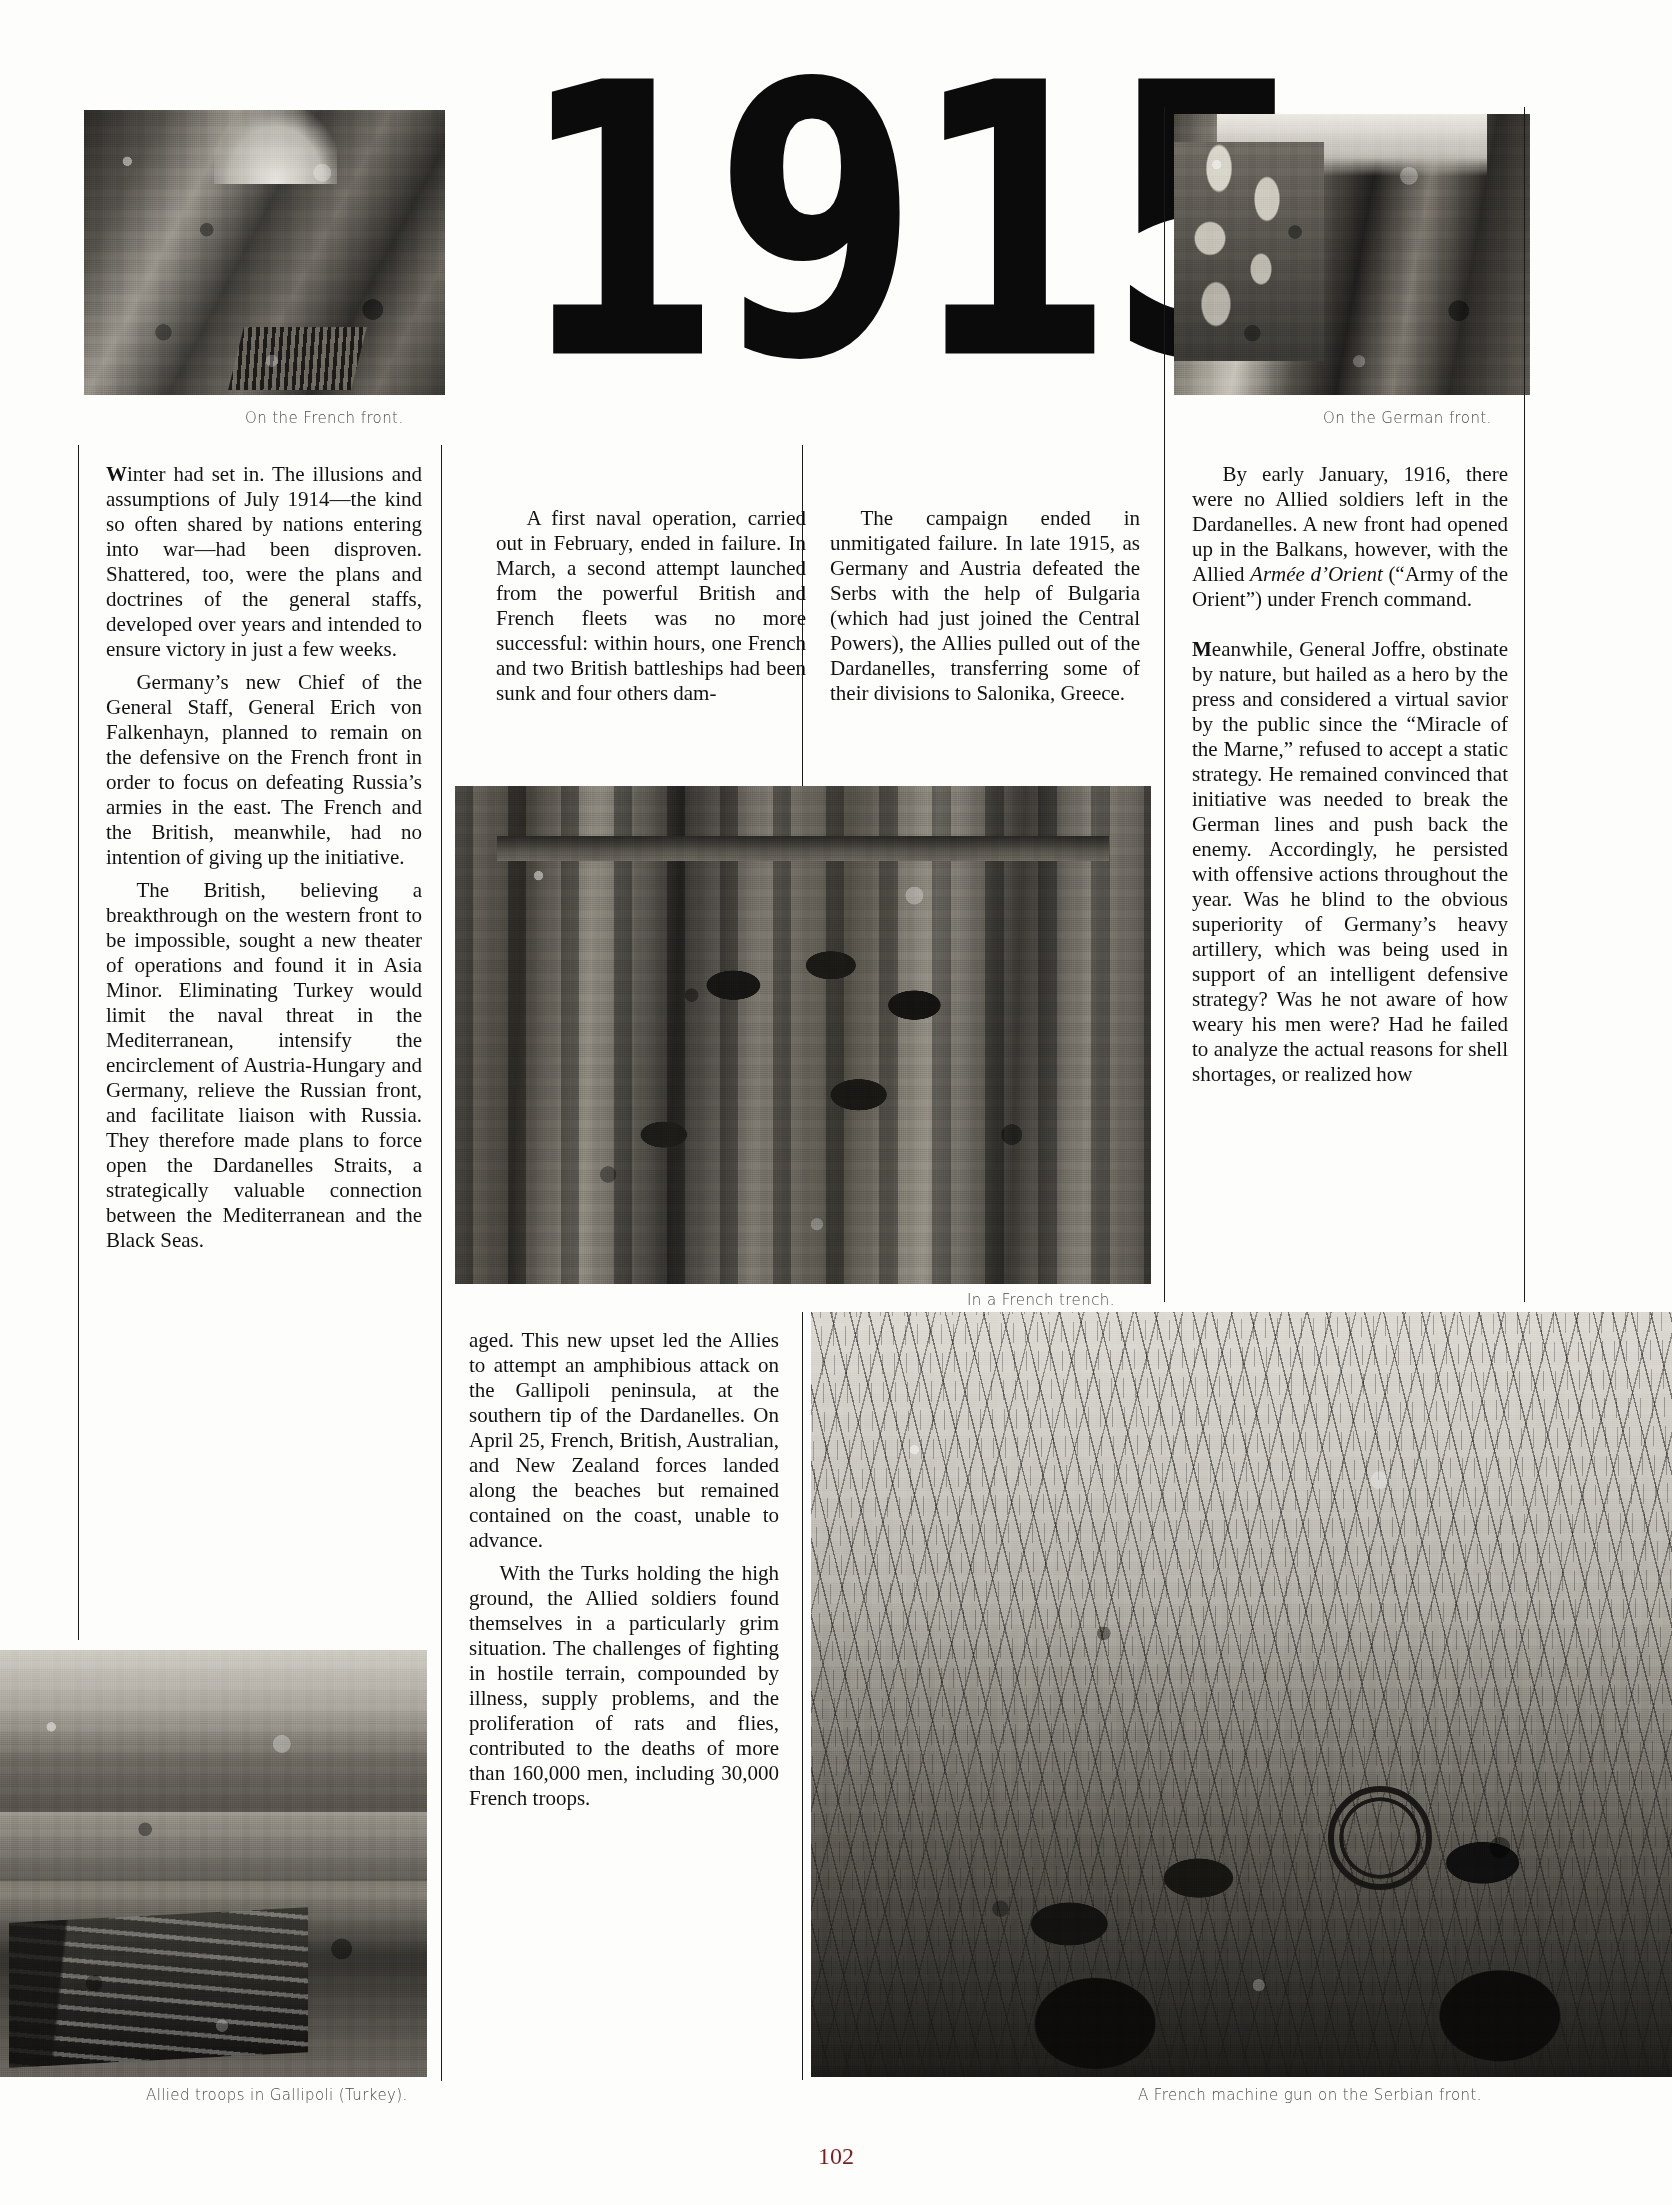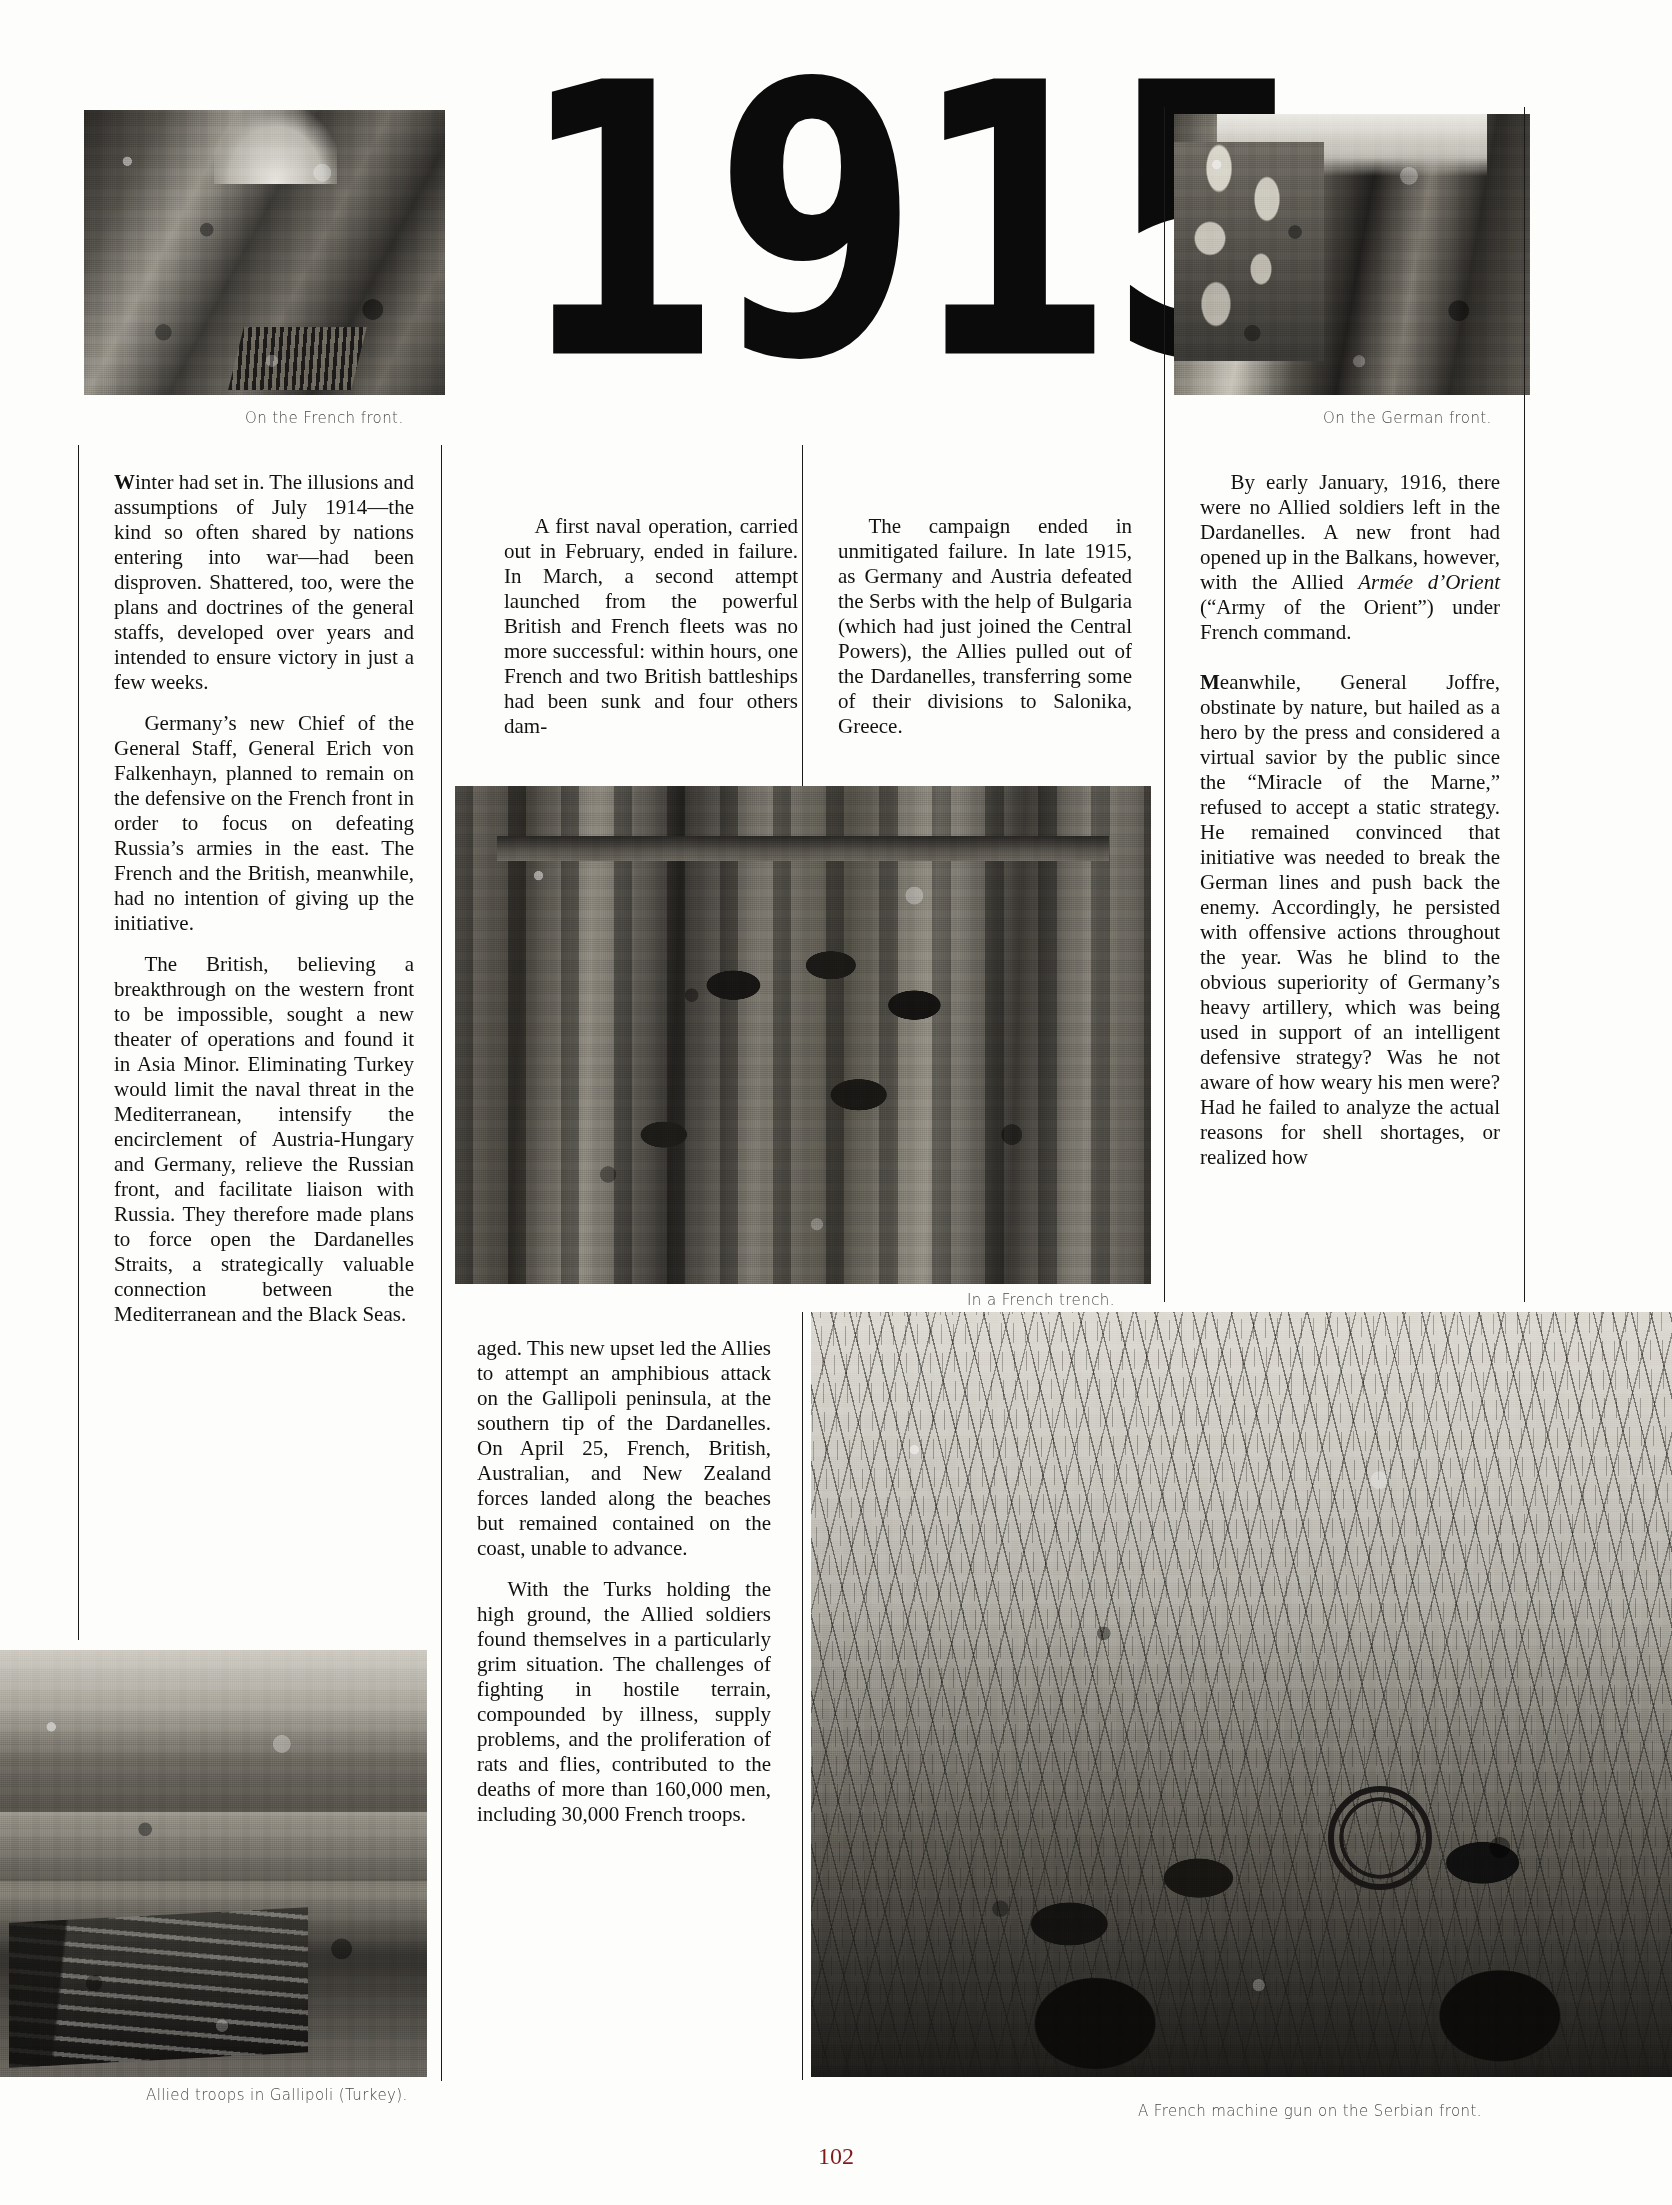--- a/index.html
+++ b/index.html
@@ -174,21 +174,21 @@
   
   .col {
     position:absolute;
     font-size:21px;
     line-height:25px;
     text-align:justify;
     text-justify:inter-word;
     hyphens:manual;
     color:#121212;
   }
-  .col p { margin:16px; text-indent:1.45em; }
+  .col p { margin:8px; text-indent:1.45em; }
   .col p.noind { text-indent:0; }
   .col p.lead { text-indent:0; }
   .col p.lead::first-letter { font-weight:bold; }
   .it { font-style:italic; }
 
   
   .rule { position:absolute; width:1.4px; background:#1a1a1a; }
 
   
   #page-number {
@@ -271,18 +271,18 @@
   </div>
   <div class="caption" style="left:140px; top:2086px;margin-left:6px;">Allied troops in Gallipoli (Turkey).</div>
 
   <div class="photo" id="photo-serbian-front" style="left:811px; top:1312px; width:861px; height:765px;">
     <div class="brush"></div>
     <div class="gunwheel"></div>
     <div class="figs"></div>
     <div class="grain"></div>
     <div class="noise"></div>
   </div>
-  <div class="caption" style="left:1138px; top:2086px;margin-top:16px;">A French machine gun on the Serbian front.</div>
+  <div class="caption" style="left:1138px; top:2086px;">A French machine gun on the Serbian front.</div>
 
   <div id="page-number">102</div>
 
 </div>
 
 
 </body></html>

